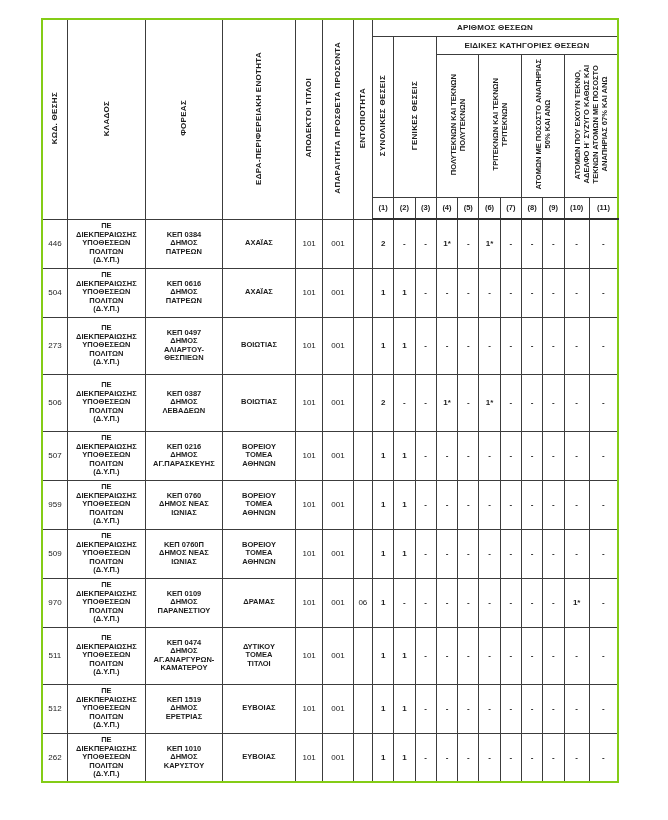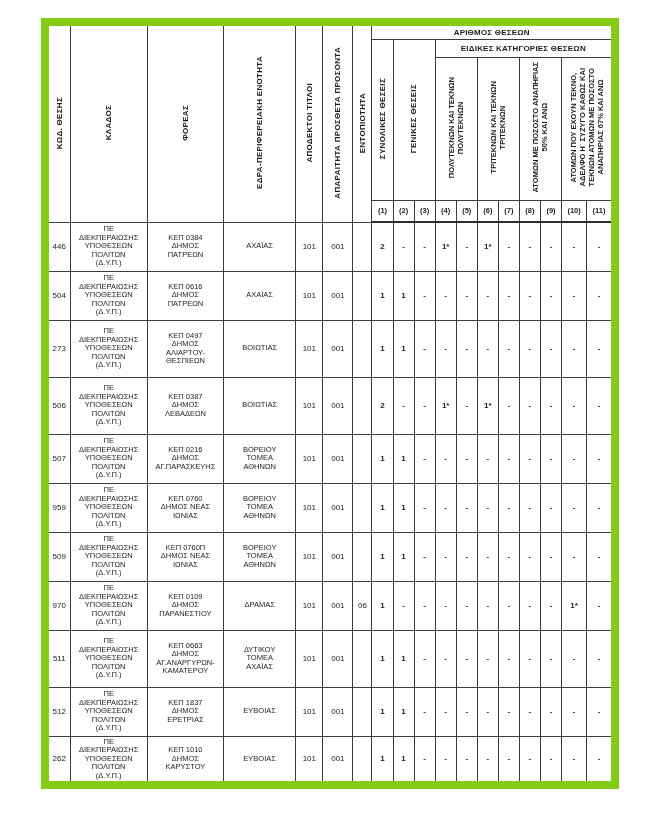--- a/index.html
+++ b/index.html
@@ -8,21 +8,21 @@
     width: 668px; height: 820px;
     background: #ffffff;
     color: #1c1c1c;
     font-family: "Liberation Sans", sans-serif;
   }
   table.doc {
     border-collapse: collapse;
     table-layout: fixed;
     width: 578px;
     margin: 18px 0 0 41px;
-    border: 8px solid #84cc16;
+    border: 2px solid #84cc16;
   }
   td {
     border: 1px solid #3c3c3c;
     text-align: center;
     vertical-align: middle;
     padding: 1px;
     font-size: 8px;
   }
   tr.hrow1 { height: 17px; }
   tr.hrow2 { height: 18px; }
@@ -41,21 +41,21 @@
     transform: rotate(180deg);
     display: inline-block;
     white-space: pre-line;
     font-weight: 700;
     font-size: 8px;
     line-height: 9.5px;
     letter-spacing: .3px;
   }
   .v.small { font-size: 7.5px; line-height: 9px; letter-spacing: 0; }
 
-  .wrap { white-space: pre-line; line-height: 8.5px; font-size: 7.5px; }
+  .wrap { white-space: pre-line; line-height: 8.5px; font-size: 7.5px; font-weight: bold; }
   .val  { font-weight: 700; }
 </style>
 </head>
 <body>
 
 <table class="doc">
   <colgroup>
     <col style="width:25px">
       <col style="width:77px">
       <col style="width:76px">
@@ -331,27 +331,27 @@
         <td class="val">1*</td>
         <td class="val">-</td>
       </tr>
       <tr class="drow">
         <td>511</td>
         <td class="wrap">ΠΕ
 ΔΙΕΚΠΕΡΑΙΩΣΗΣ
 ΥΠΟΘΕΣΕΩΝ
 ΠΟΛΙΤΩΝ
 (Δ.Υ.Π.)</td>
-        <td class="wrap">ΚΕΠ 0663
+        <td class="wrap">ΚΕΠ 0474
 ΔΗΜΟΣ
 ΑΓ.ΑΝΑΡΓΥΡΩΝ-
 ΚΑΜΑΤΕΡΟΥ</td>
         <td class="wrap">ΔΥΤΙΚΟΥ
 ΤΟΜΕΑ
-ΑΧΑΪΑΣ</td>
+ΤΙΤΛΟΙ</td>
         <td>101</td>
         <td>001</td>
         <td></td>
         <td class="val">1</td>
         <td class="val">1</td>
         <td class="val">-</td>
         <td class="val">-</td>
         <td class="val">-</td>
         <td class="val">-</td>
         <td class="val">-</td>
@@ -360,21 +360,21 @@
         <td class="val">-</td>
         <td class="val">-</td>
       </tr>
       <tr class="drow">
         <td>512</td>
         <td class="wrap">ΠΕ
 ΔΙΕΚΠΕΡΑΙΩΣΗΣ
 ΥΠΟΘΕΣΕΩΝ
 ΠΟΛΙΤΩΝ
 (Δ.Υ.Π.)</td>
-        <td class="wrap">ΚΕΠ 1837
+        <td class="wrap">ΚΕΠ 1519
 ΔΗΜΟΣ
 ΕΡΕΤΡΙΑΣ</td>
         <td class="wrap">ΕΥΒΟΙΑΣ</td>
         <td>101</td>
         <td>001</td>
         <td></td>
         <td class="val">1</td>
         <td class="val">1</td>
         <td class="val">-</td>
         <td class="val">-</td>

